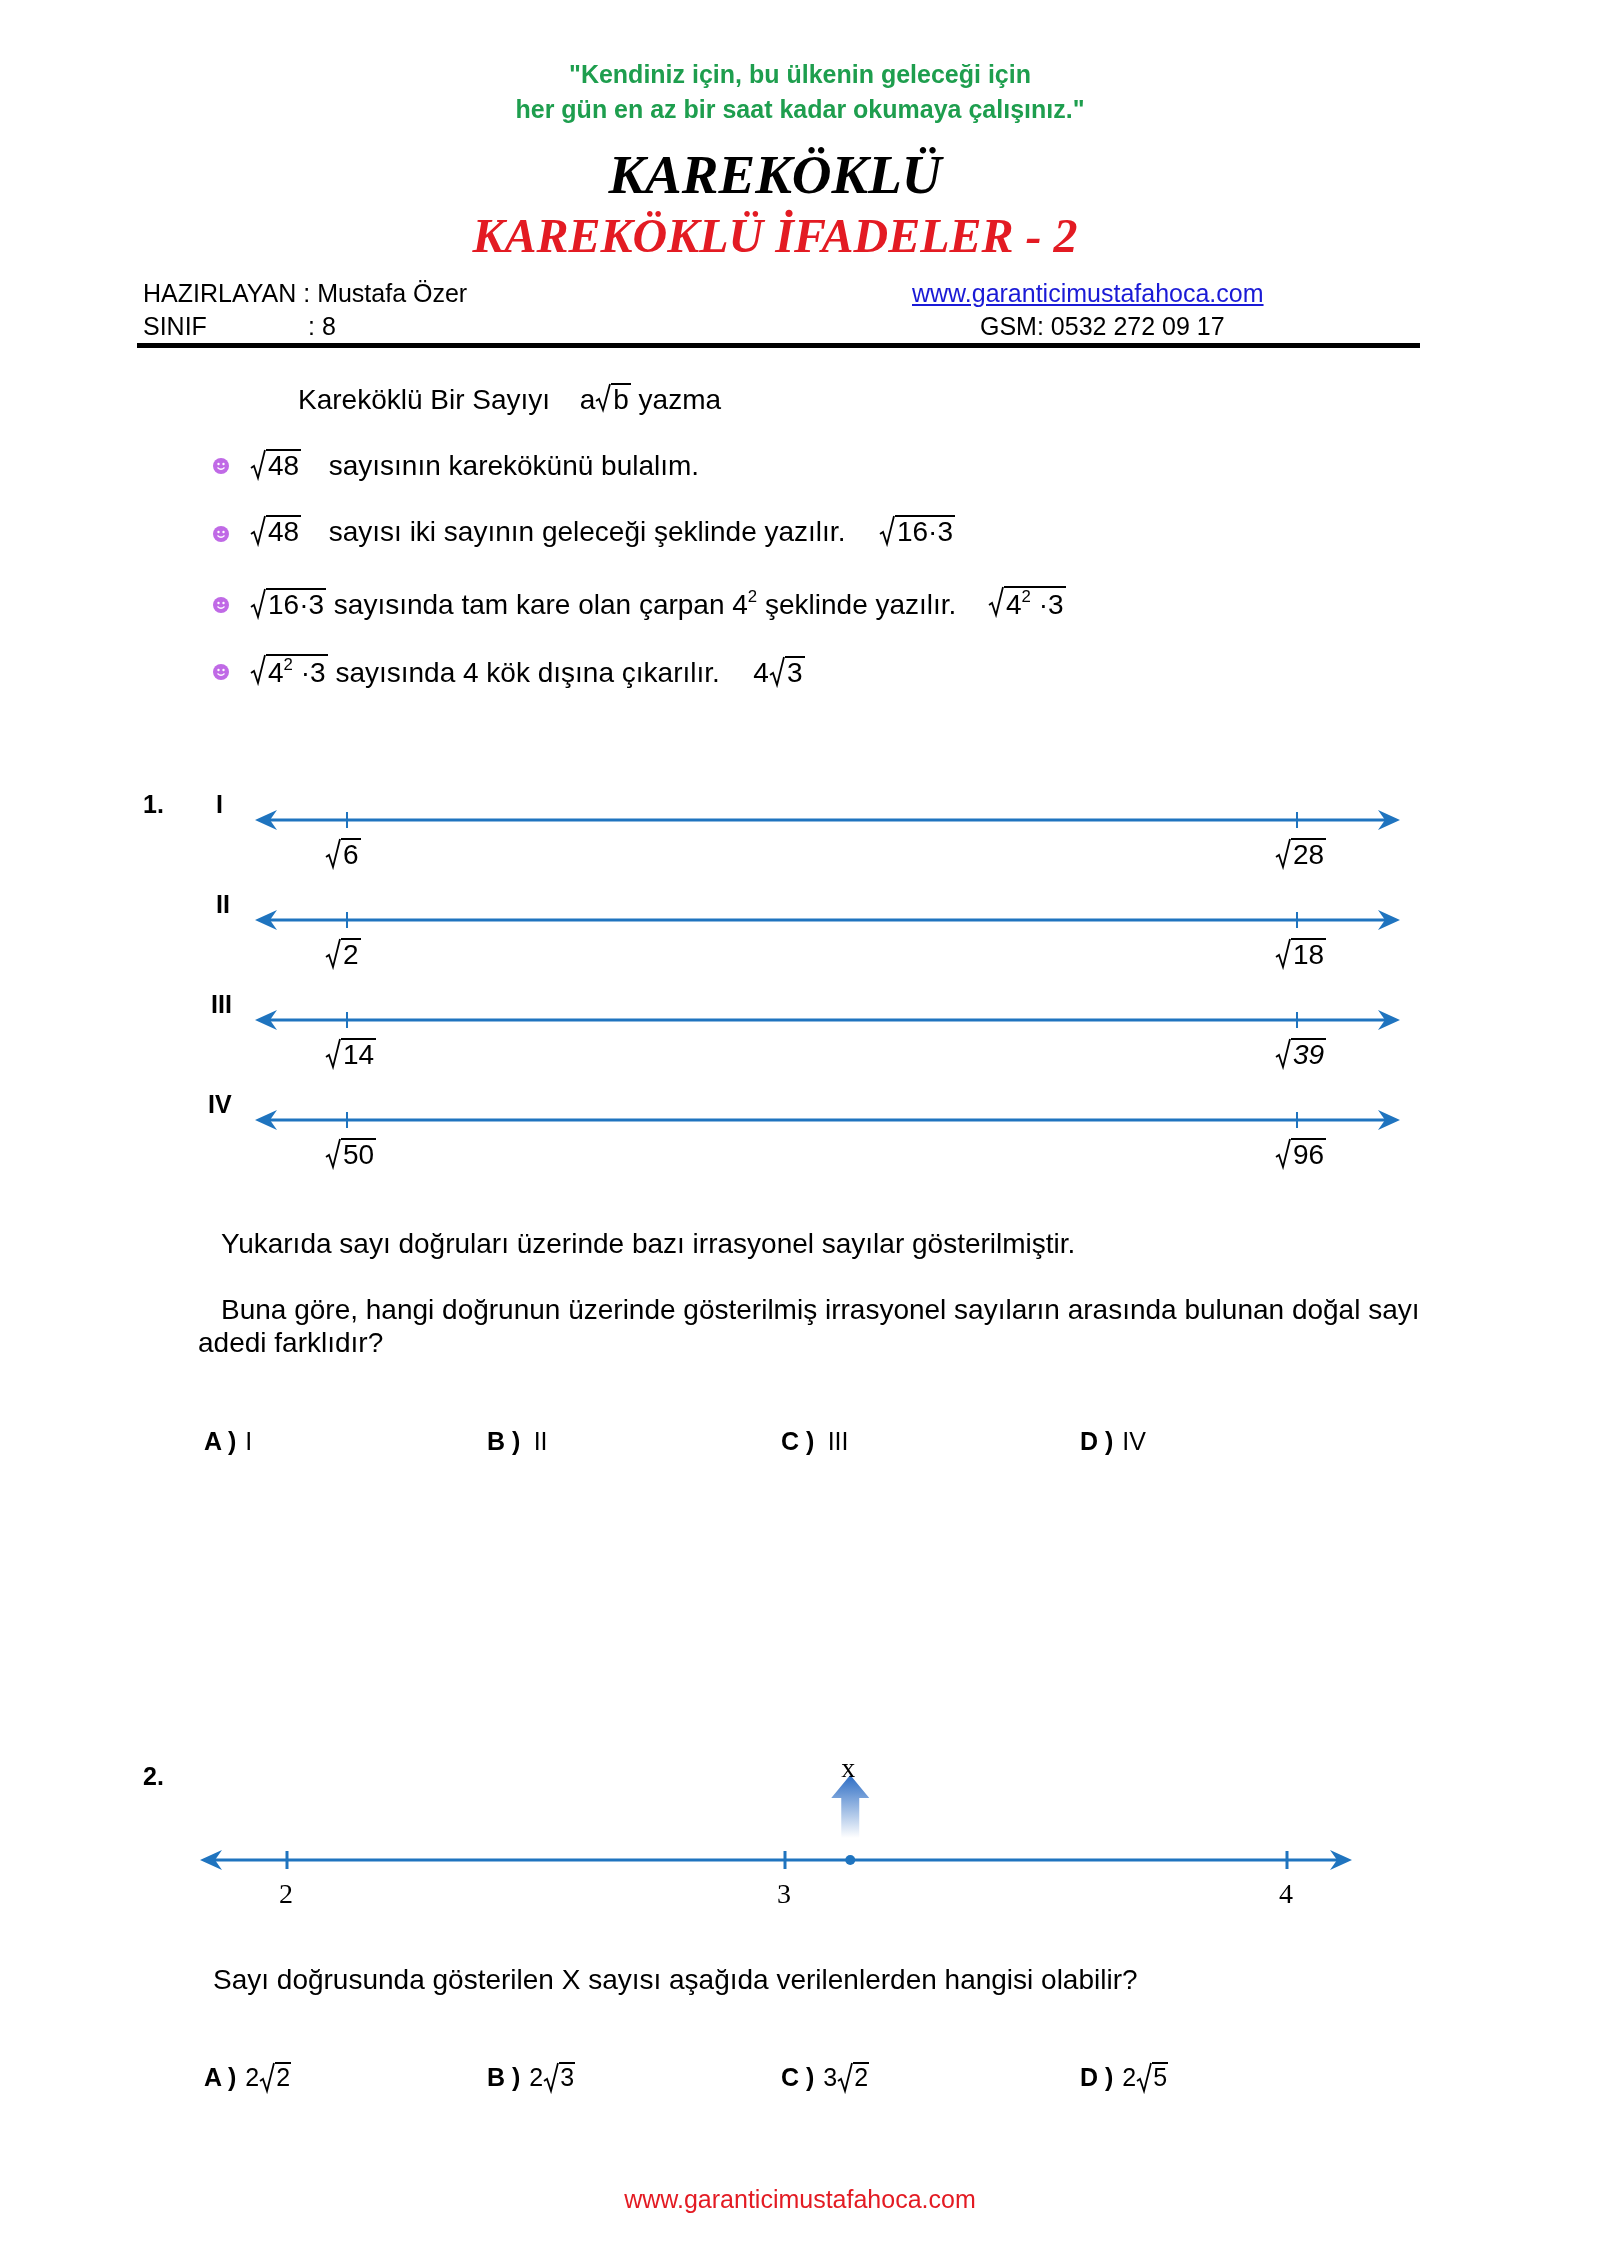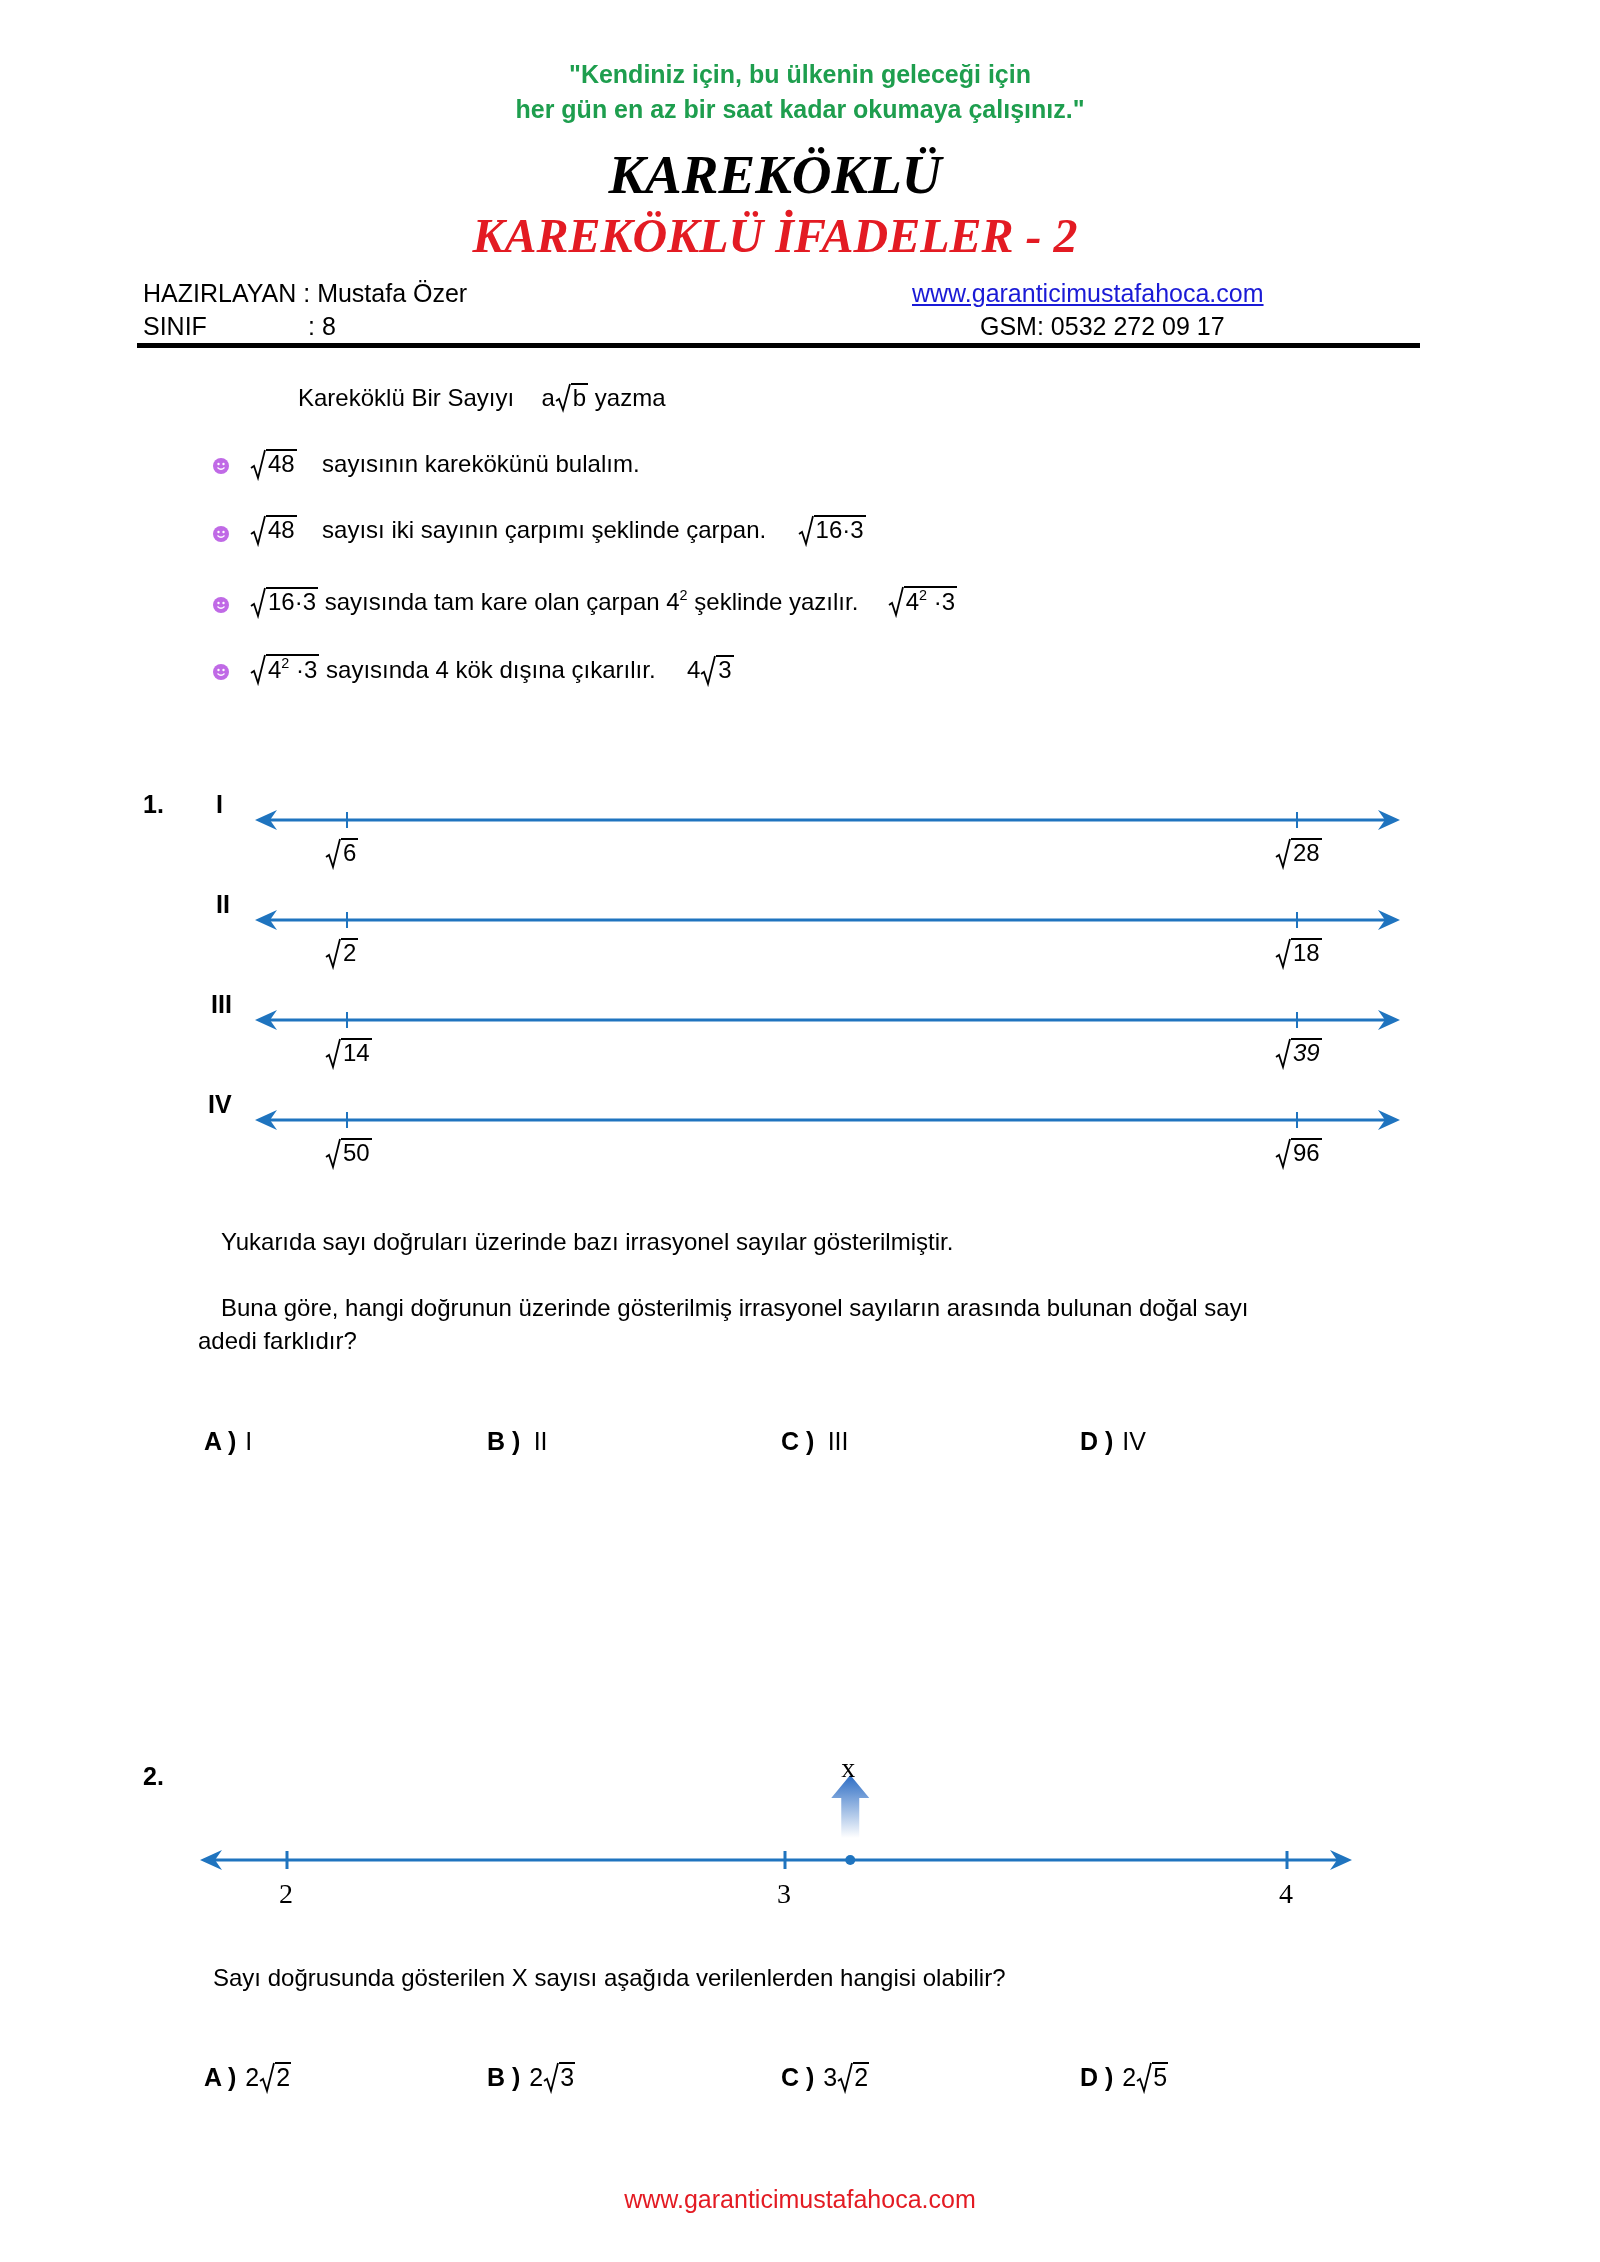--- a/index.html
+++ b/index.html
@@ -5,21 +5,21 @@
   html, body { margin: 0; padding: 0; background: #ffffff; }
   body { width: 1600px; height: 2262px; position: relative; overflow: hidden;
          font-family: "Liberation Sans", sans-serif; color: #000; }
   .abs { position: absolute; white-space: nowrap; }
   .quote { left: 0; width: 1600px; text-align: center; color: #1e9e4e; font-weight: bold; font-size: 25px; line-height: 35px; }
   .title-main { left: 0; width: 1550px; text-align: center; font-family: "Liberation Serif", serif; font-style: italic; font-weight: bold; font-size: 55px; top: 143px; }
   .title-sub { left: 0; width: 1550px; text-align: center; font-family: "Liberation Serif", serif; font-style: italic; font-weight: bold; font-size: 48px; color: #e31b23; top: 208px; }
   .hdr { font-size: 25px; }
   .link { color: #1a1ad6; text-decoration: underline; }
   .sep { left: 137px; width: 1283px; height: 5px; background: #000; top: 343px; }
-  .txt { font-size: 24px; }
+  .txt { font-size: 28px; }
   .bullet { width: 16px; height: 16px; border-radius: 50%; background: #c06ae6; display: inline-block; position: absolute; }
   .bullet svg { position: absolute; left: 0; top: 0; }
   .sqrt { display: inline-block; position: relative; padding-left: 16px; }
   .sqrt .rad { position: absolute; left: 0; top: 0; }
   .sqrt .body { border-top: 2px solid #000; display: inline-block; padding: 0 2px; line-height: 1.1; }
   sup { font-size: 0.6em; vertical-align: 0.7em; }
   .qnum { font-weight: bold; font-size: 25px; }
   .roman { font-weight: bold; font-size: 25px; }
   .opt-letter { font-weight: bold; font-size: 25px; }
   .opt-val { font-size: 25px; }
@@ -74,21 +74,21 @@
       <circle cx="5.5" cy="6" r="1.2" fill="#fff"></circle>
       <circle cx="10.5" cy="6" r="1.2" fill="#fff"></circle>
       <path d="M4.5 9.5 Q8 13 11.5 9.5" stroke="#fff" stroke-width="1.2" fill="none"></path>
     </svg>
   </span>
 <div class="abs txt" style="left:250px; top:515px;">
   <span class="sqrt"><svg class="rad" width="16" height="32" viewBox="0 0 16 32">
         <path d="M1 19 L4 17 L8 29 L15 1" stroke="#000" stroke-width="1.8" fill="none"></path>
       </svg><span class="body">48</span></span>
   <span style="display:inline-block; width:12px;"></span>
-  <span>sayısı iki sayının çarpımı şeklinde çarpan.</span>
+  <span>sayısı iki sayının geleceği şeklinde yazılır.</span>
   <span style="display:inline-block; width:18px;"></span>
   <span class="sqrt"><svg class="rad" width="16" height="32" viewBox="0 0 16 32">
         <path d="M1 19 L4 17 L8 29 L15 1" stroke="#000" stroke-width="1.8" fill="none"></path>
       </svg><span class="body">16·3</span></span>
 </div>
 
 <span class="bullet" style="left:213px; top:597px;">
     <svg width="16" height="16">
       <circle cx="5.5" cy="6" r="1.2" fill="#fff"></circle>
       <circle cx="10.5" cy="6" r="1.2" fill="#fff"></circle>

